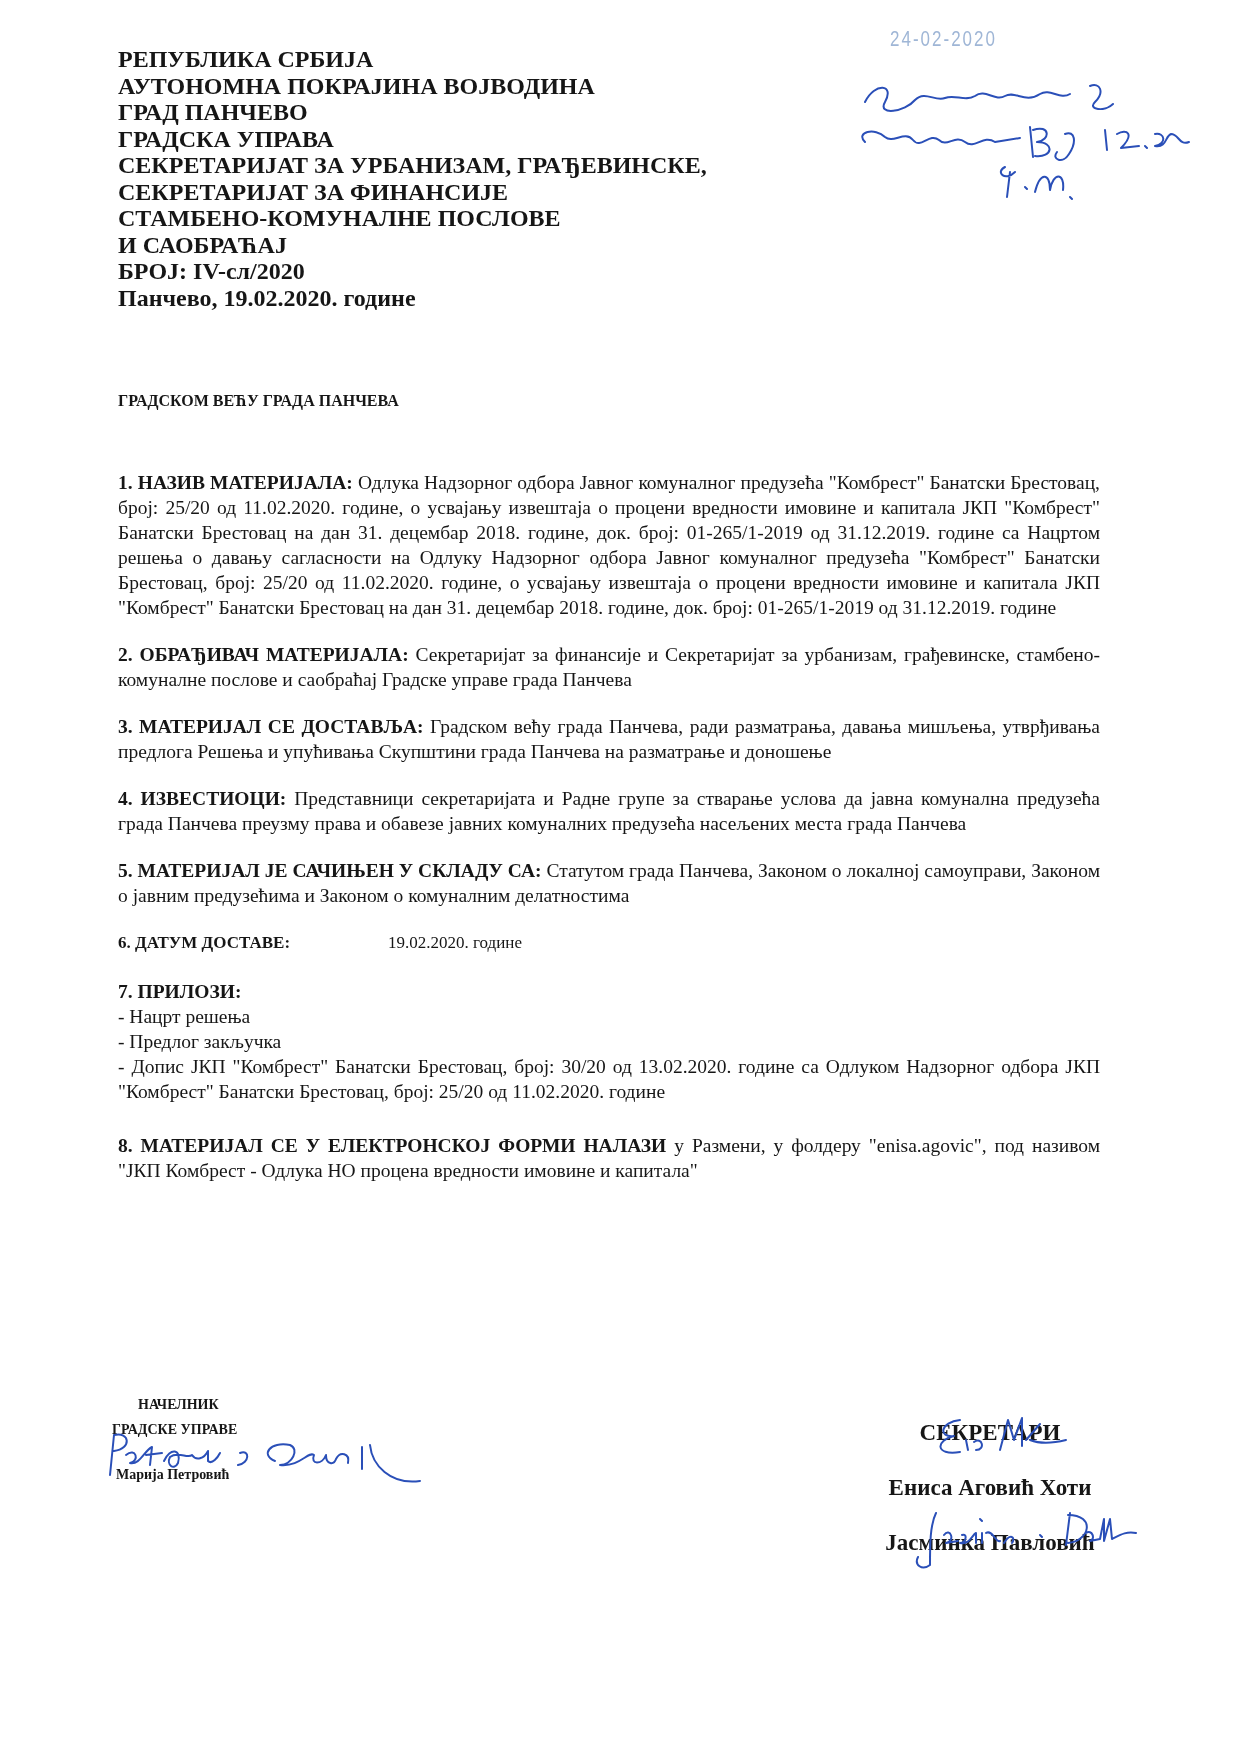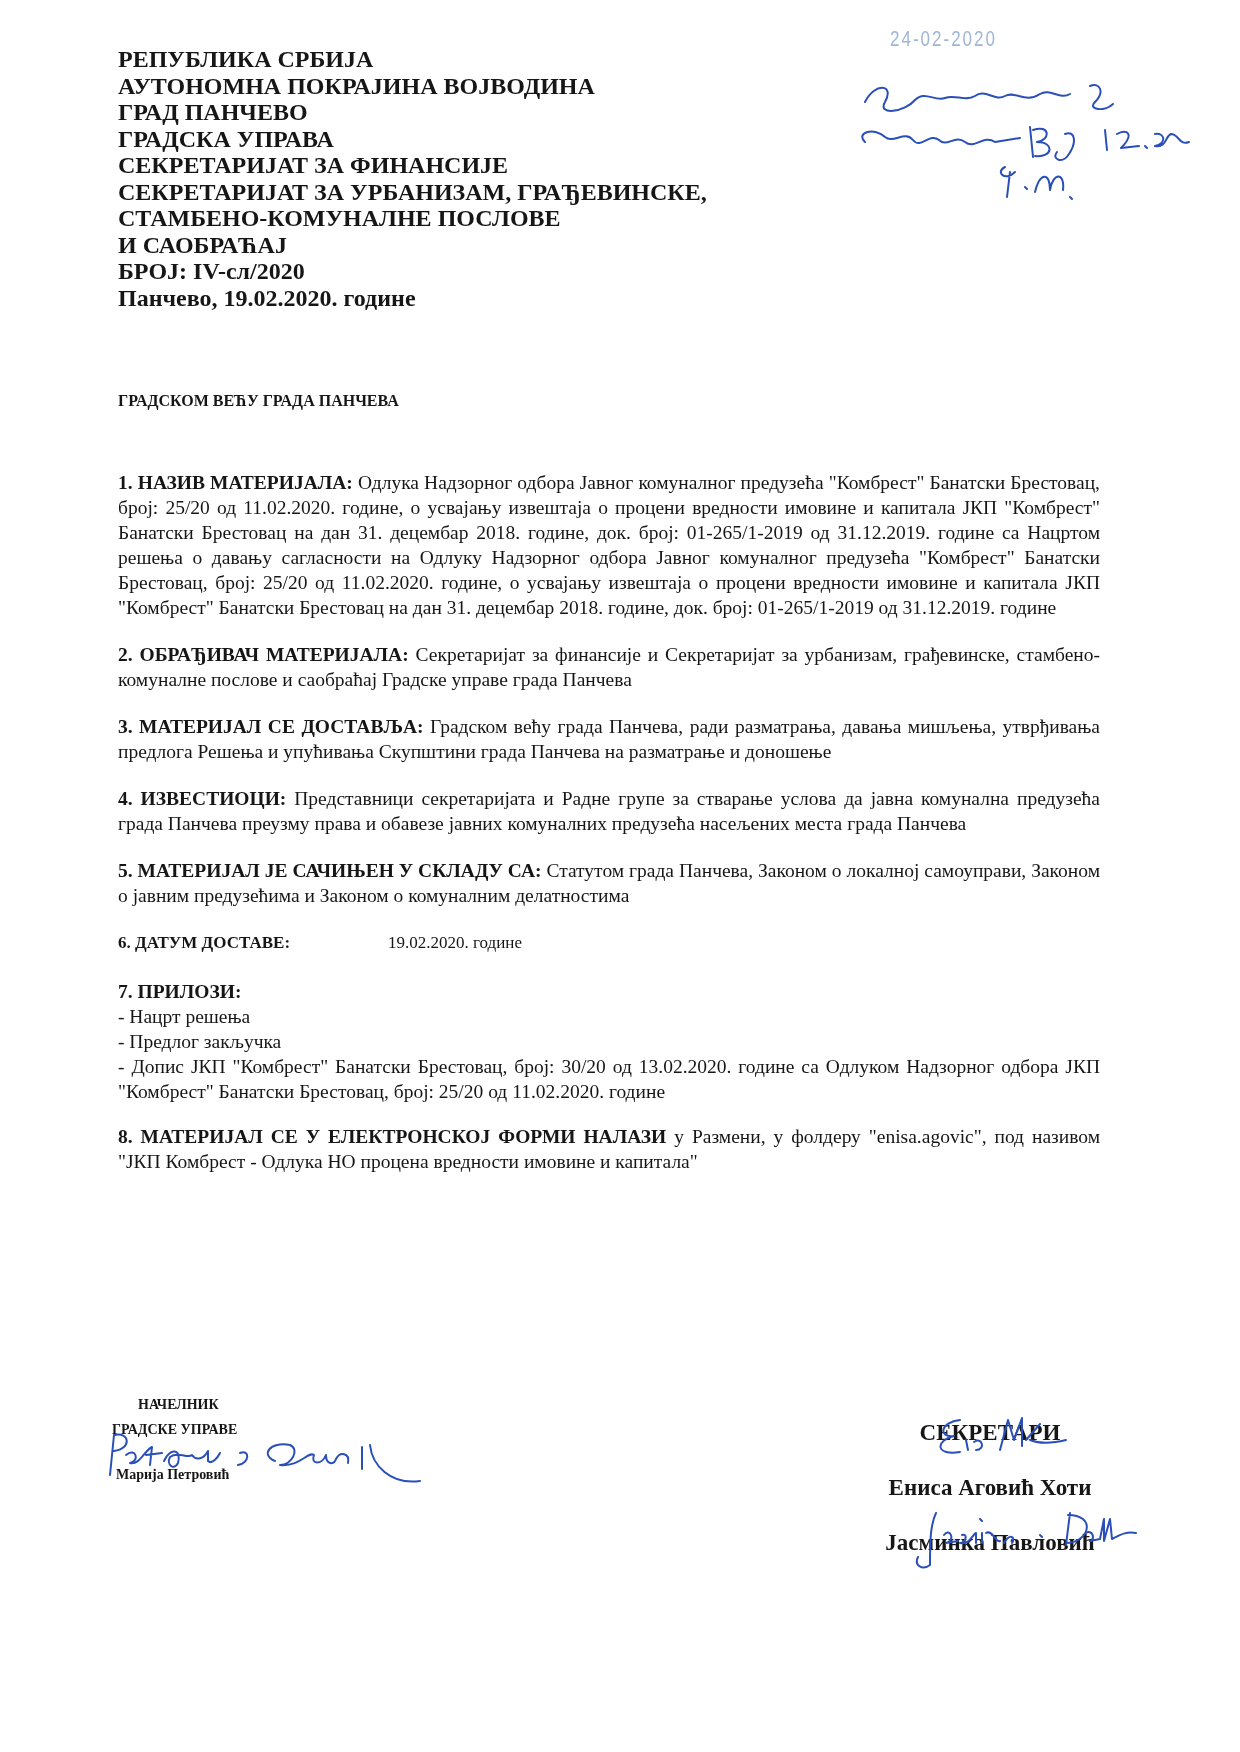--- a/index.html
+++ b/index.html
@@ -15,21 +15,21 @@
              font-size: 17px; color: #9fb6d6; letter-spacing: 2px; transform: scaleY(1.25); }
     .handnote { position: absolute; left: 855px; top: 72px; width: 340px; height: 130px; }
     .handnote svg { width: 100%; height: 100%; }
 
     .addressee { position: absolute; left: 118px; top: 392px; font-weight: bold; font-size: 16px; }
 
     .body { position: absolute; left: 118px; top: 470px; width: 982px; font-size: 19.5px;
             line-height: 25px; }
     .section { margin: 0 0 22px 0; text-align: justify; }
     .section .lbl { font-weight: bold; }
-    .section.tight { margin-bottom: 20px; }
+    .section.tight { margin-bottom: 29px; }
     .date-row { display: flex; font-size: 17px; margin-bottom: 24px; }
     .date-row .lbl { font-weight: bold; width: 270px; }
     .list-item { text-align: justify; }
 
     .sig-left { position: absolute; left: 112px; top: 1392px; font-weight: bold; font-size: 14px;
                 line-height: 25px; }
     .sig-left .t1 { padding-left: 26px; }
     .sig-left .name { margin-top: 20px; padding-left: 4px; }
     .sig-left-scrawl { position: absolute; left: 100px; top: 1425px; width: 350px; height: 70px; }
 
@@ -44,22 +44,22 @@
 </head>
 <body>
 
 <div class="page">
 
   <div class="header">
     <div>РЕПУБЛИКА СРБИЈА</div>
     <div>АУТОНОМНА ПОКРАЈИНА ВОЈВОДИНА</div>
     <div>ГРАД ПАНЧЕВО</div>
     <div>ГРАДСКА УПРАВА</div>
+    <div>СЕКРЕТАРИЈАТ ЗА УРБАНИЗАМ, ГРАЂЕВИНСКЕ,</div>
     <div>СЕКРЕТАРИЈАТ ЗА ФИНАНСИЈЕ</div>
-    <div>СЕКРЕТАРИЈАТ ЗА УРБАНИЗАМ, ГРАЂЕВИНСКЕ,</div>
     <div>СТАМБЕНО-КОМУНАЛНЕ ПОСЛОВЕ</div>
     <div>И САОБРАЋАЈ</div>
     <div>БРОЈ: IV-сл/2020</div>
     <div>Панчево, 19.02.2020. године</div>
   </div>
 
   <div class="stamp">24-02-2020</div>
 
   <div class="handnote">
     <svg viewBox="0 0 340 130">

